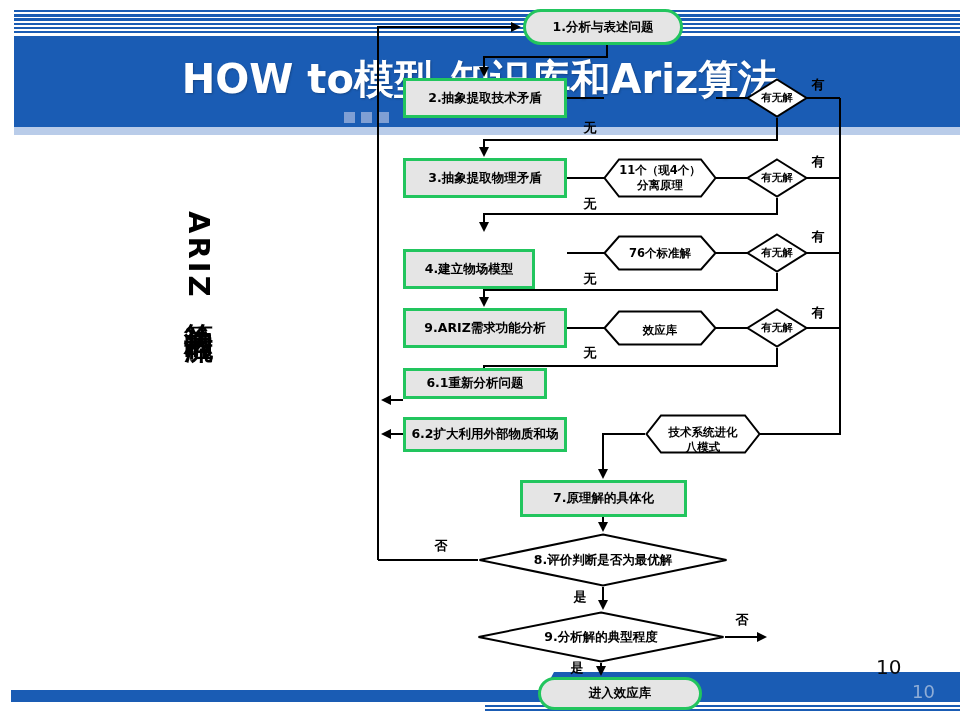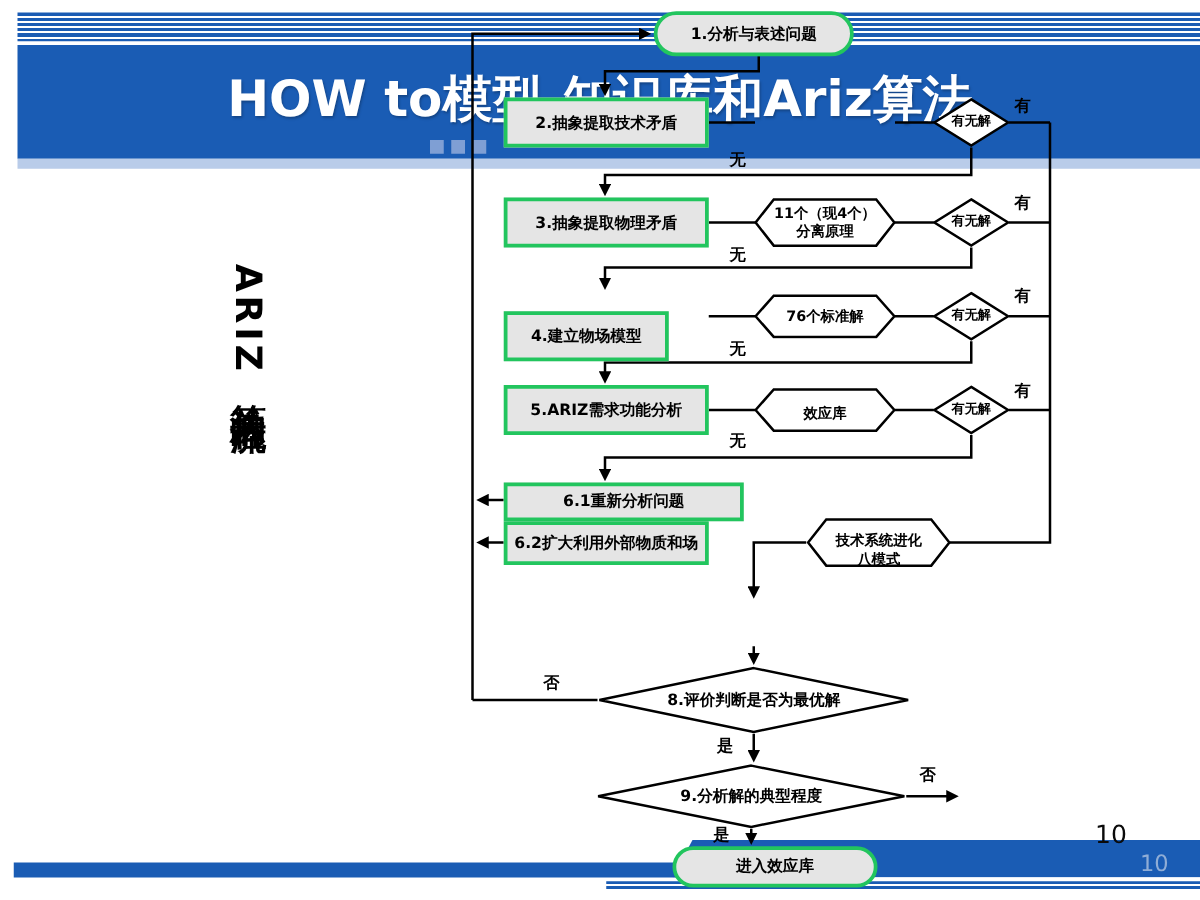--- a/index.html
+++ b/index.html
@@ -176,56 +176,61 @@
       <div class="node decision" style="left: 746px; top: 233px; width: 62px; height: 40px;">
         <svg width="62" height="40" viewBox="0 0 62 40">
           <polygon points="31,1.5 60.5,20 31,38.5 1.5,20"></polygon>
         </svg>
         <div class="node-label">
           <div>有无解</div>
         </div>
       </div>
       <div class="node process" style="left: 403px; top: 308px; width: 164px; height: 40px;">
         <div class="node-label">
-          <div>5.ARIZ需求功能分析</div>
+          <div>9.ARIZ需求功能分析</div>
         </div>
       </div>
       <div class="node reference" style="left: 603px; top: 310px; width: 114px; height: 40px;">
         <svg width="114" height="36" viewBox="0 0 114 36">
           <polygon points="16,1.5 98,1.5 112.5,18 98,34.5 16,34.5 1.5,18"></polygon>
         </svg>
         <div class="node-label">
           <div>效应库</div>
         </div>
       </div>
       <div class="node decision" style="left: 746px; top: 308px; width: 62px; height: 40px;">
         <svg width="62" height="40" viewBox="0 0 62 40">
           <polygon points="31,1.5 60.5,20 31,38.5 1.5,20"></polygon>
         </svg>
         <div class="node-label">
           <div>有无解</div>
         </div>
       </div>
-      <div class="node process" style="left: 403px; top: 386px; width: 192px; height: 31px; padding-left: 28px;">
+      <div class="node process" style="left: 403px; top: 368px; width: 144px; height: 31px; padding-left: 28px;">
         <div class="node-label">
           <div>6.1重新分析问题</div>
         </div>
       </div>
       <div class="node process" style="left: 403px; top: 417px; width: 164px; height: 35px;">
         <div class="node-label">
           <div>6.2扩大利用外部物质和场</div>
         </div>
       </div>
       <div class="node reference" style="left: 645px; top: 414px; width: 116px; height: 52px;">
         <svg width="116" height="40" viewBox="0 0 116 40">
           <polygon points="16,1.5 100,1.5 114.5,20 100,38.5 16,38.5 1.5,20"></polygon>
         </svg>
         <div class="node-label">
           <div>技术系统进化</div>
           <div>八模式</div>
+        </div>
+      </div>
+      <div class="node process" style="left: 520px; top: 480px; width: 167px; height: 37px;">
+        <div class="node-label">
+          <div>7.原理解的具体化</div>
         </div>
       </div>
       <div class="node decision wide" style="left: 478px; top: 533px; width: 250px; height: 54px;">
         <svg width="250" height="54" viewBox="0 0 250 54">
           <polygon points="125,1.5 248.5,27 125,52.5 1.5,27"></polygon>
         </svg>
         <div class="node-label">
           <div>8.评价判断是否为最优解</div>
         </div>
       </div>

